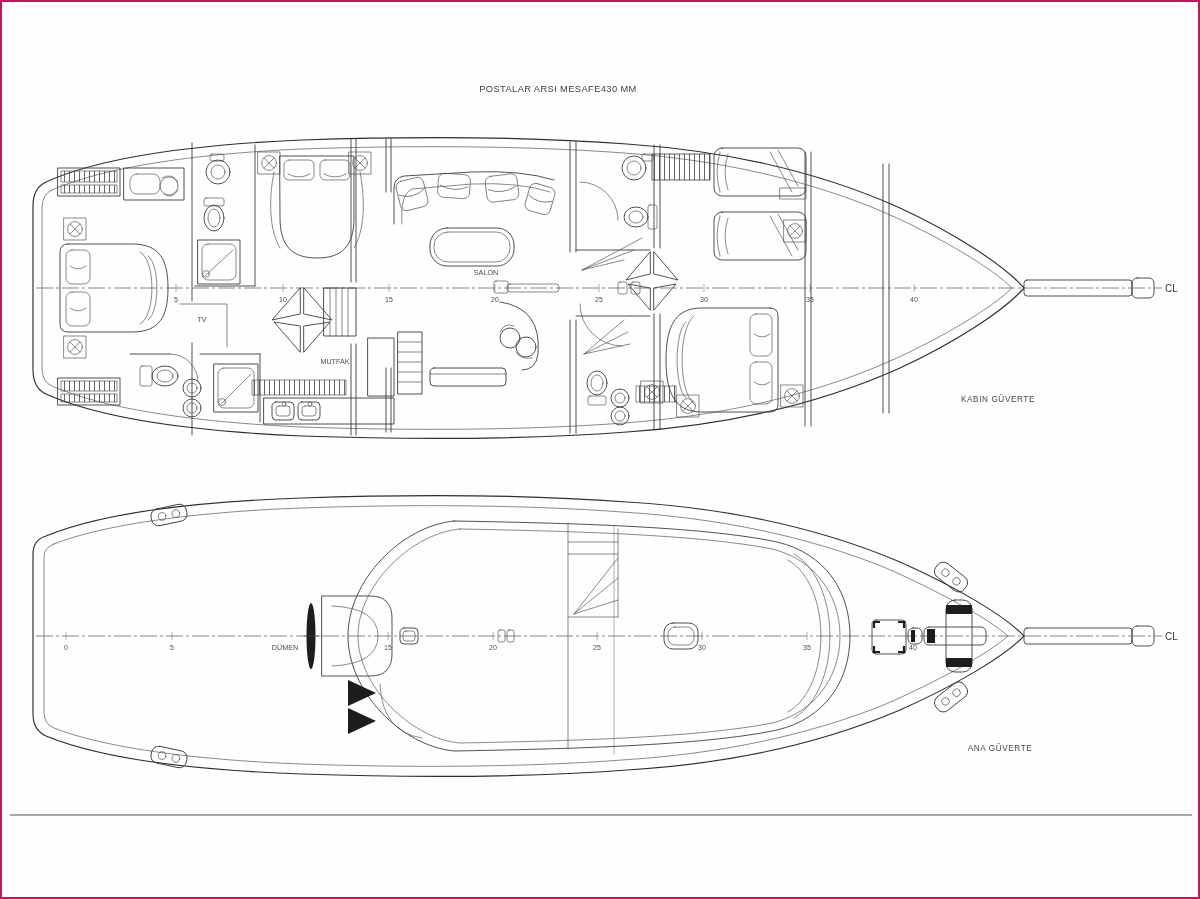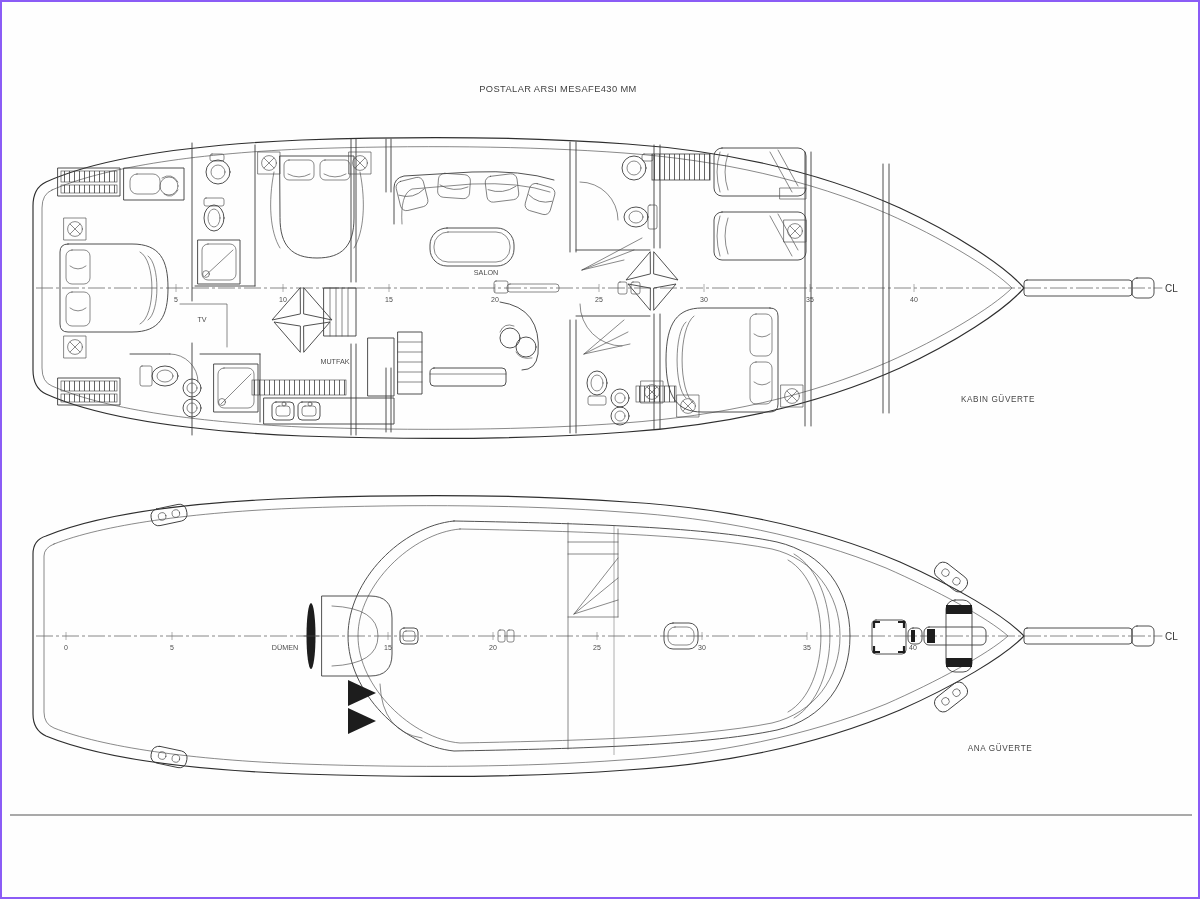--- a/index.html
+++ b/index.html
@@ -1,18 +1,18 @@
 <!DOCTYPE html>
 <html><head>
 <meta charset="utf-8">
 <style>
   html,body { margin:0; padding:0; background:#ffffff; }
   .page {
     width:1200px; height:899px; position:relative; margin:0 auto;
-    background:#fefefe; border:2px solid #8b5cf6; box-sizing:border-box;
+    background:#fefefe; border:2px solid #be185d; box-sizing:border-box;
     font-family:"Liberation Sans", sans-serif;
   }
   svg { display:block; }
   .hull  { fill:none; stroke:#2e2e2e; stroke-width:1.15; stroke-linejoin:round; }
   .ln    { fill:none; stroke:#3d3d3d; stroke-width:0.9;  stroke-linecap:round; stroke-linejoin:round; }
   .thin  { fill:none; stroke:#4a4a4a; stroke-width:0.65; stroke-linecap:round; stroke-linejoin:round; }
   .faint { fill:none; stroke:#6f6f6f; stroke-width:0.55; }
   .cl    { fill:none; stroke:#6a6a6a; stroke-width:0.8; stroke-dasharray:17 3 3 3; }
   .dark  { fill:#1d1d1d; stroke:none; }
   .txt   { fill:#3e3e3e; }

